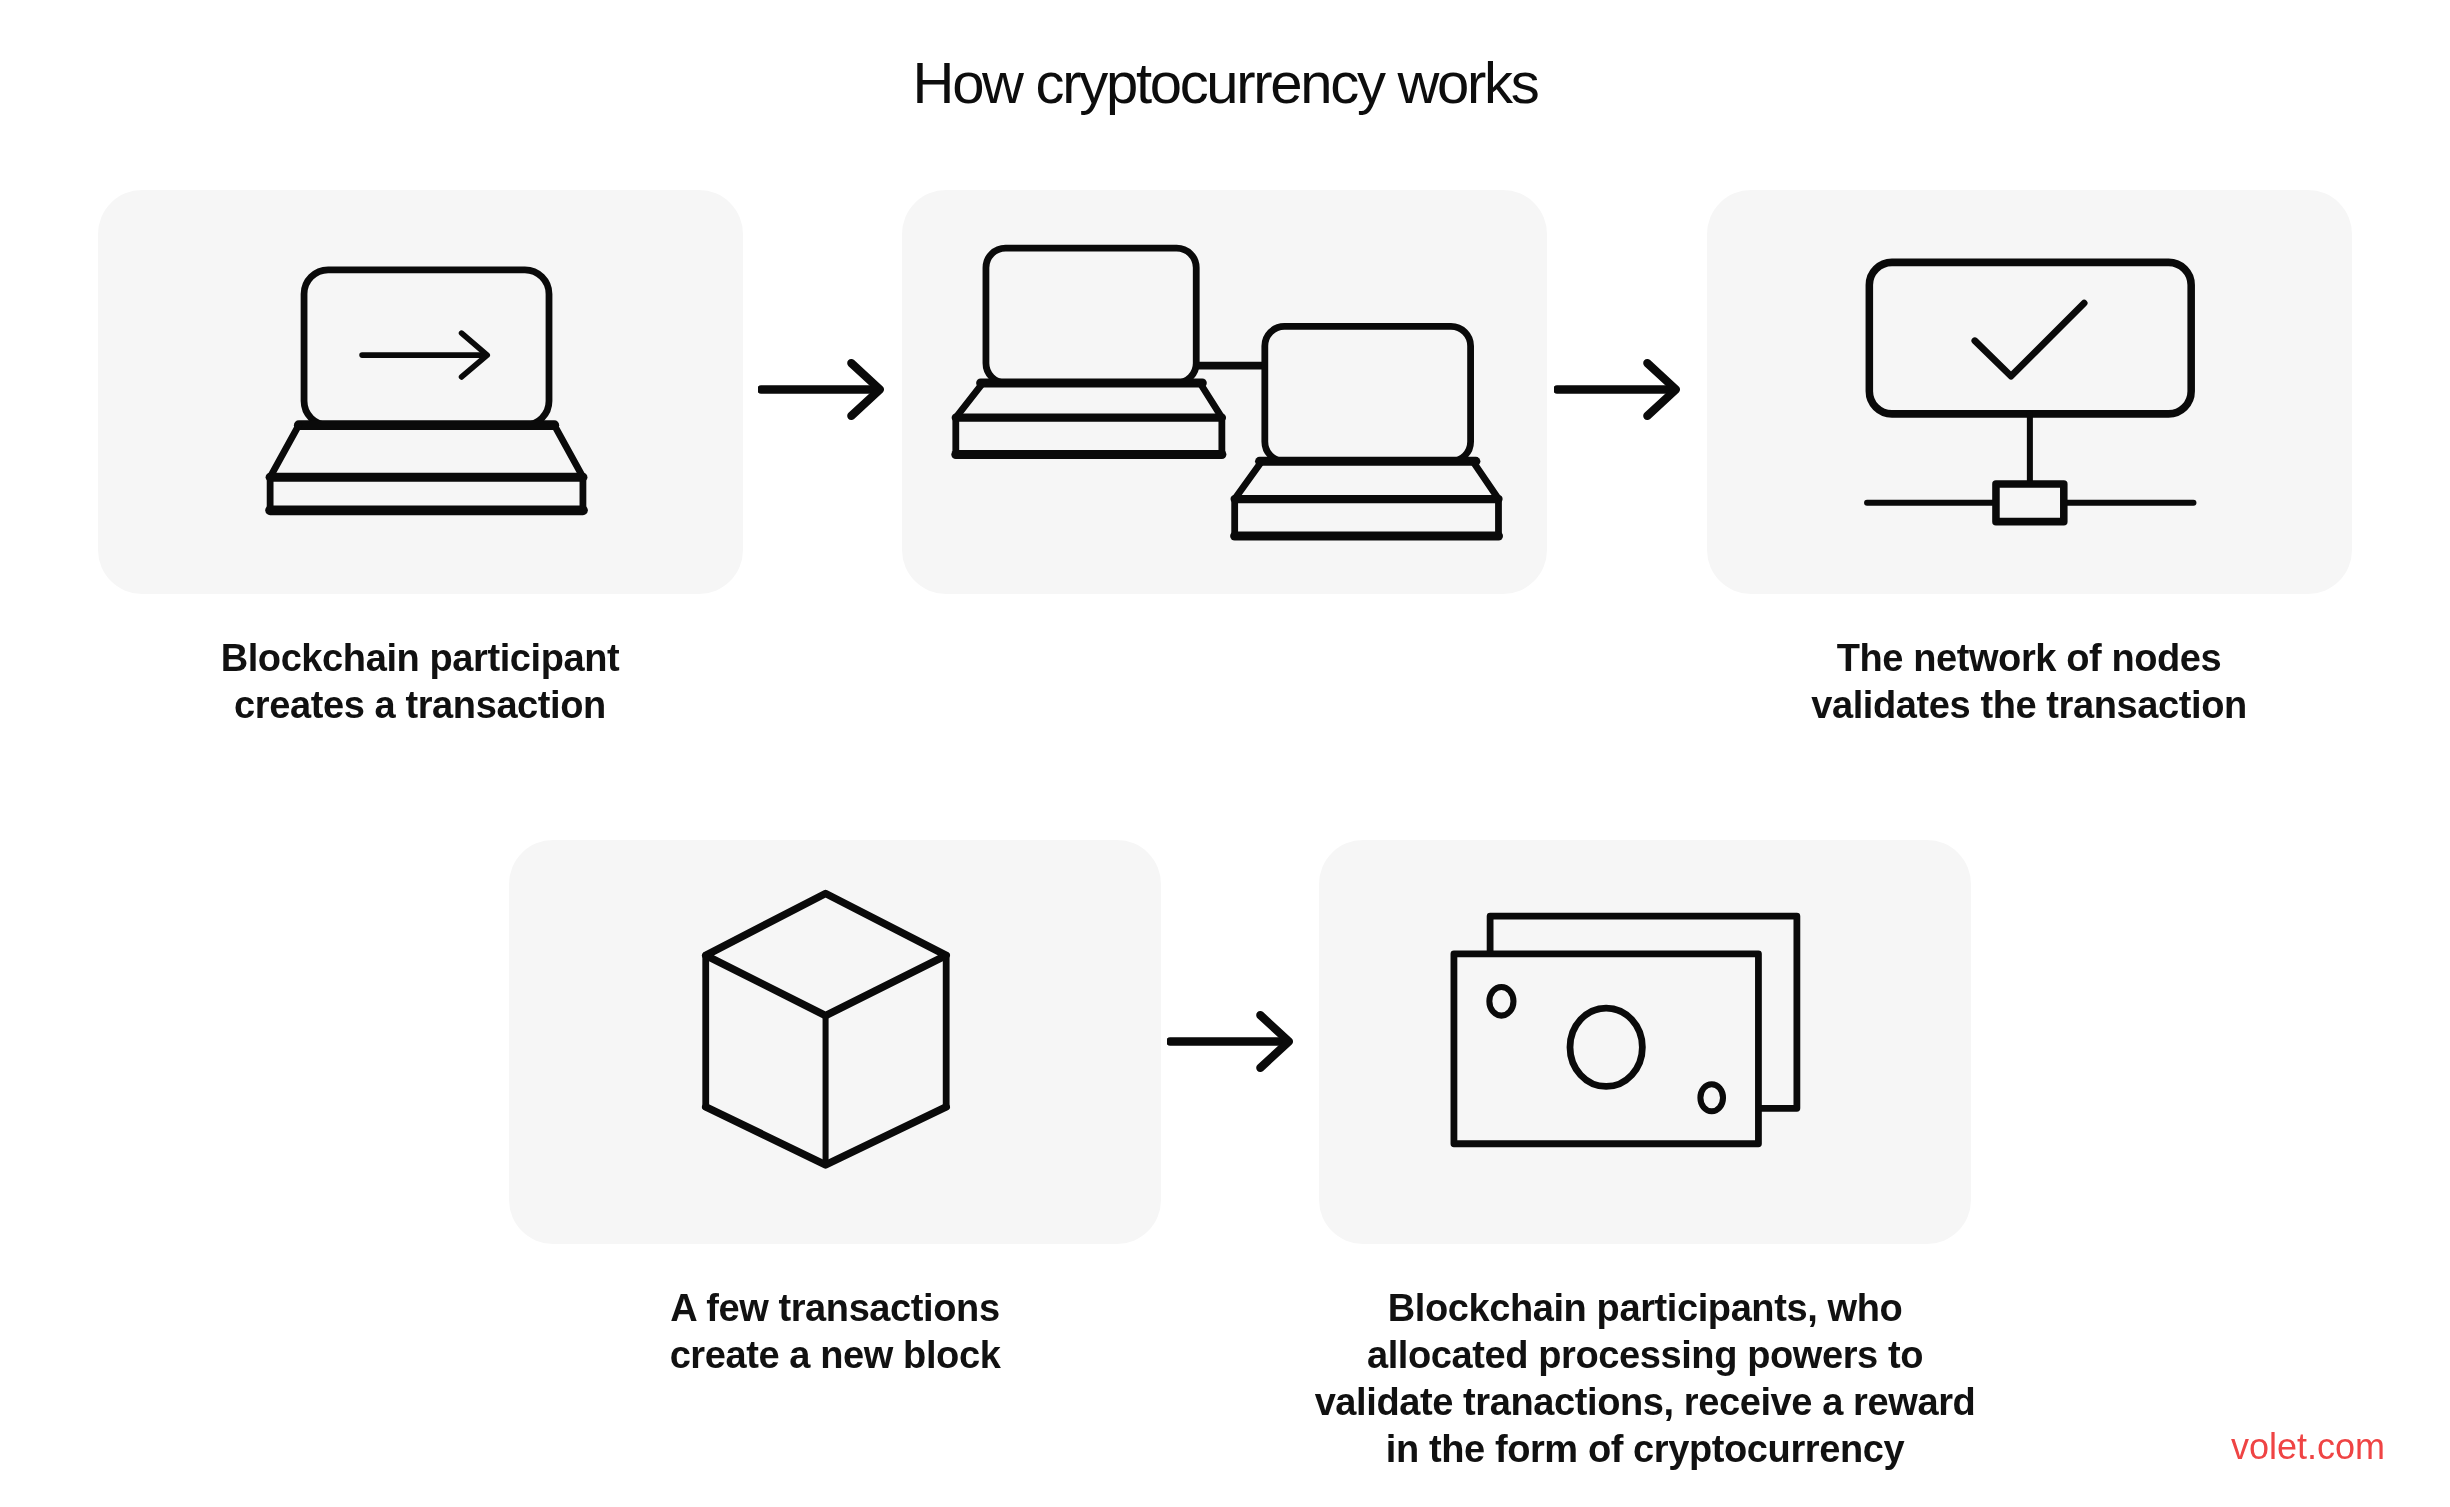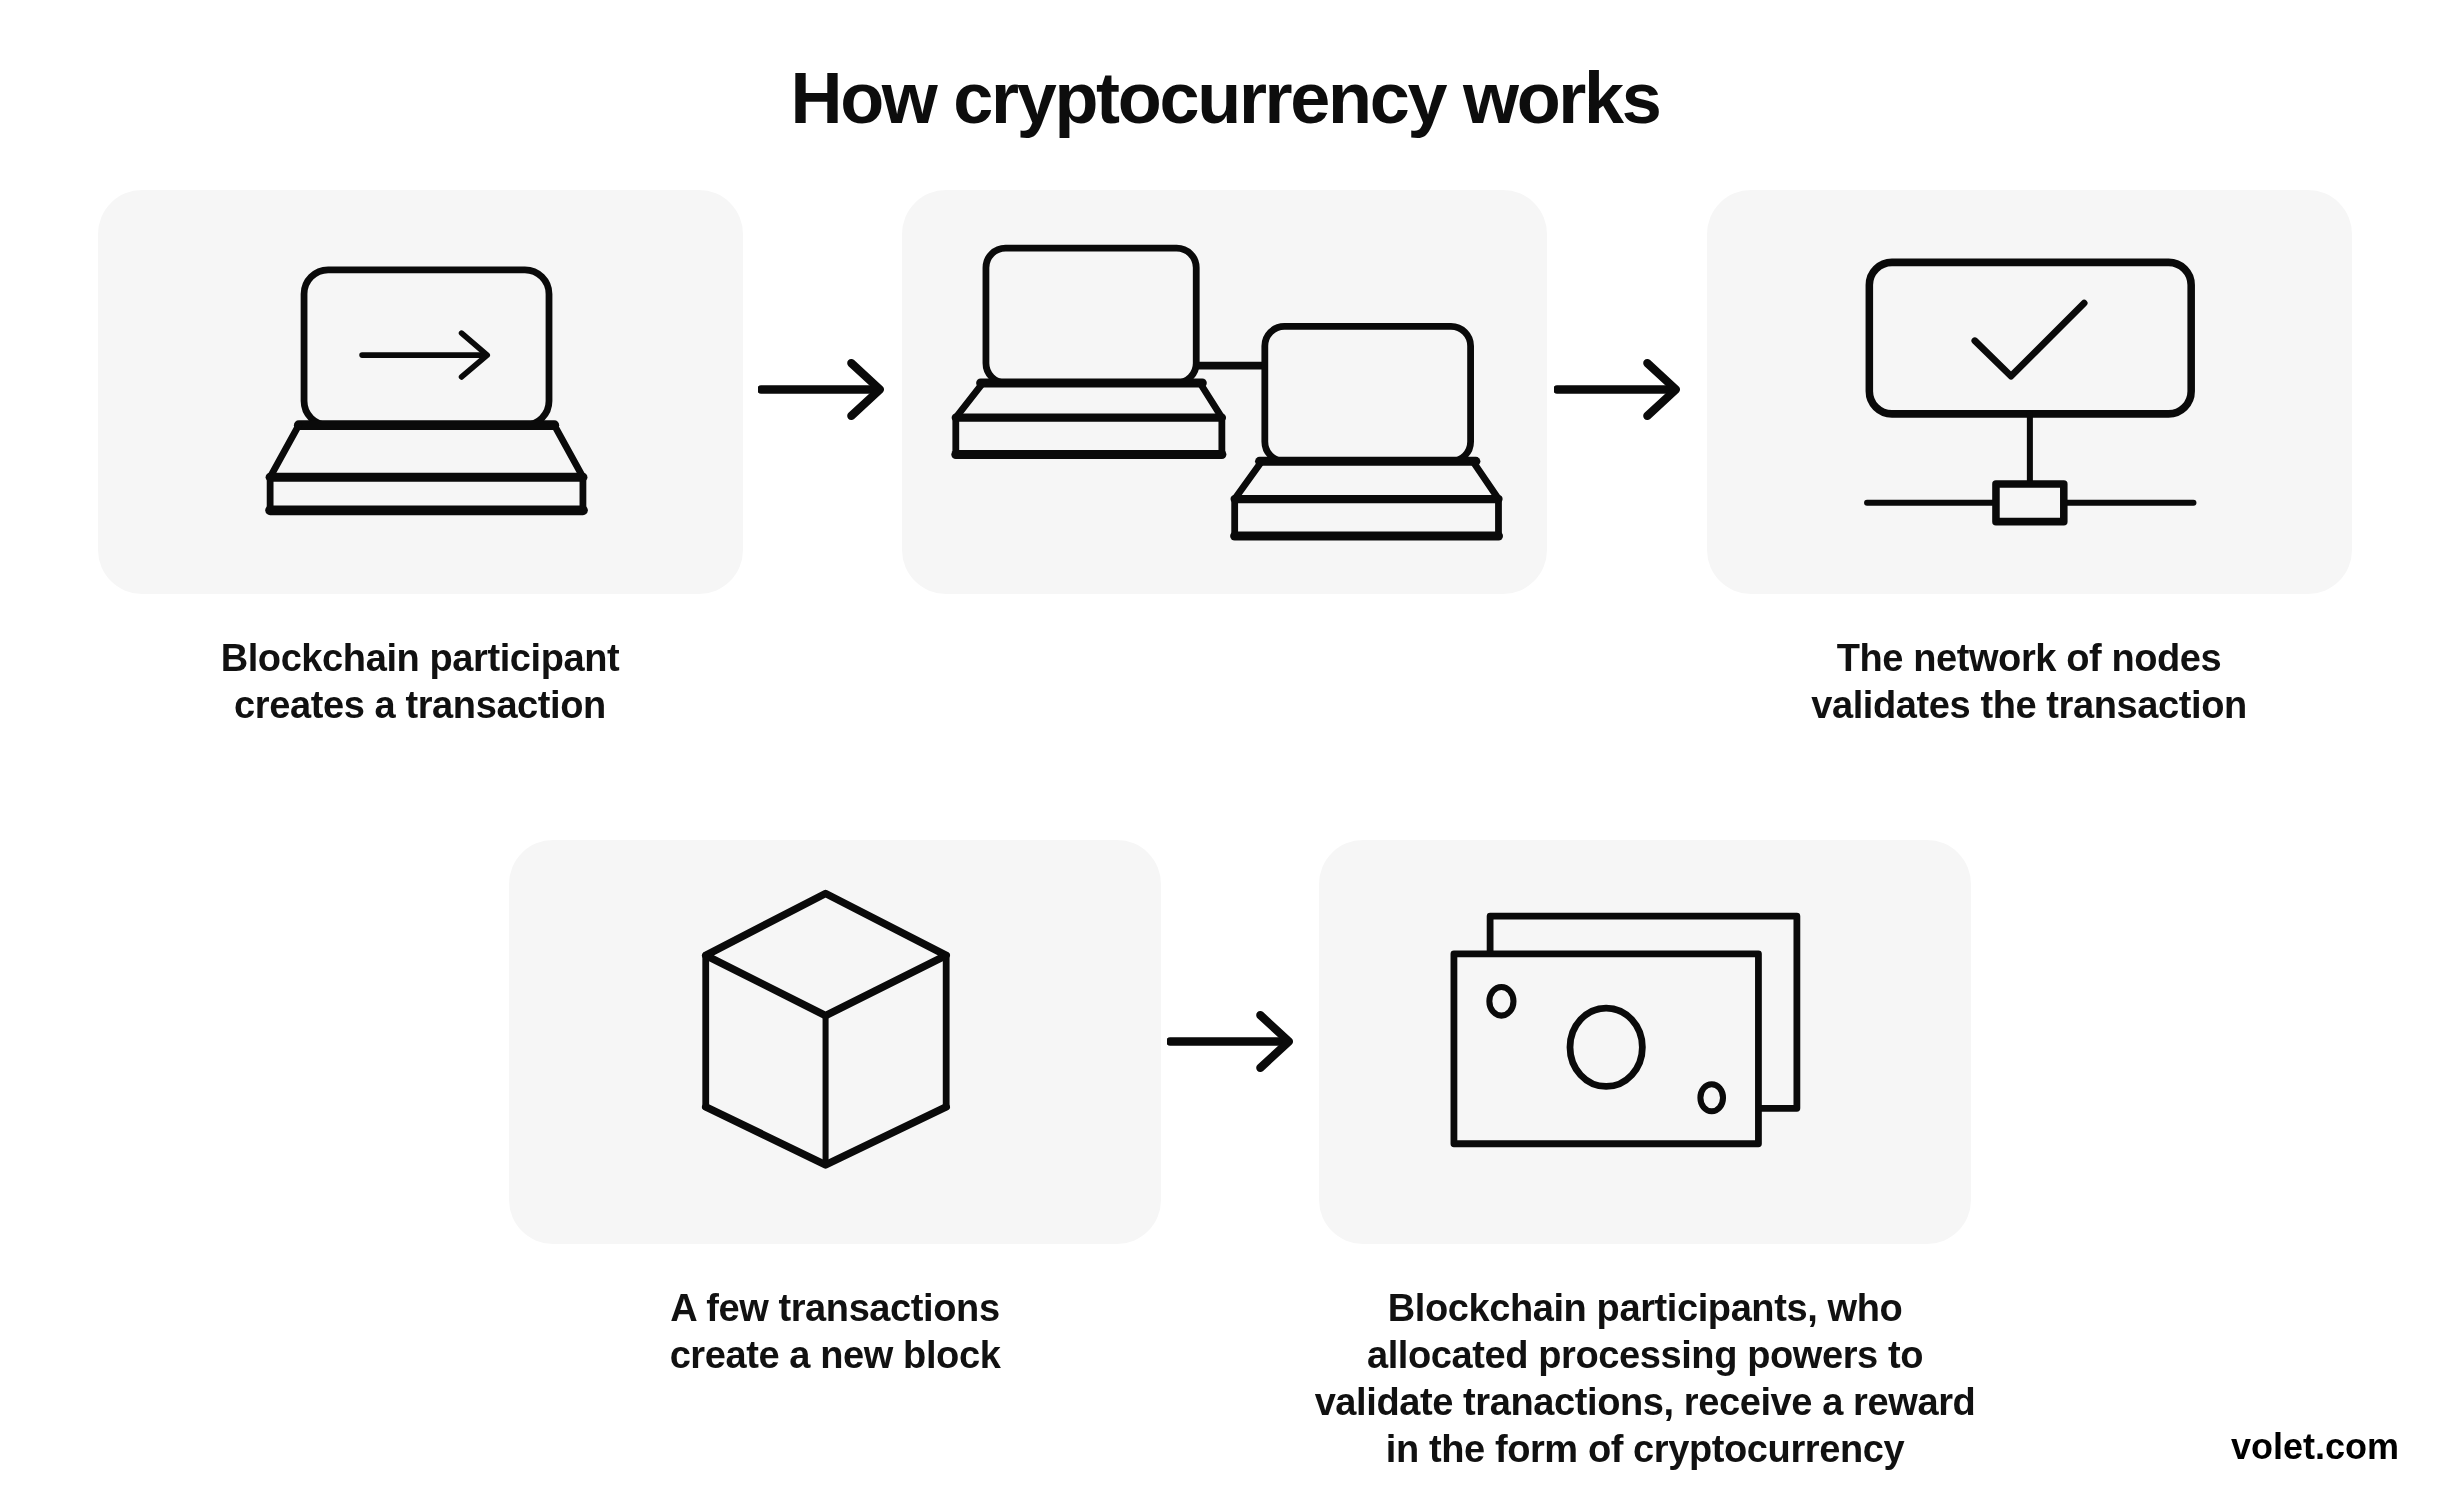--- a/index.html
+++ b/index.html
@@ -16,26 +16,25 @@
     width: 2450px;
     height: 1508px;
     background: #ffffff;
   }
   .title {
     position: absolute;
     left: 0;
     top: 33px;
     width: 2450px;
     text-align: center;
-    font-size: 72px;
+    font-size: 58px;
     line-height: 100px;
-    font-weight: 700;
+    font-weight: 400;
     letter-spacing: -2.3px;
     color: #0d0d0d;
-    margin-top: 15px;
   }
   .card {
     position: absolute;
     background: #f6f6f6;
     border-radius: 44px;
   }
   .card svg { position: absolute; left: 0; top: 0; }
   .card-1 { left: 98px;  top: 190px;  width: 645px; height: 404px; }
   .card-2 { left: 902px; top: 190px;  width: 645px; height: 404px; }
   .card-3 { left: 1707px; top: 190px;  width: 645px; height: 404px; }
@@ -59,23 +58,23 @@
   .caption-5 { left: 1155px; top: 1285px; }
   .flow-arrow { position: absolute; }
   .arrow-1 { left: 758px; top: 348px; }
   .arrow-2 { left: 1554px; top: 348px; }
   .arrow-3 { left: 1167px; top: 1000px; }
   .watermark {
     position: absolute;
     left: 2231px;
     top: 1426px;
     font-size: 36px;
-    font-weight: 700;
+    font-weight: 400;
     letter-spacing: 0px;
-    color: #000000;
+    color: #ef4444;
   }
 </style>
 </head>
 <body>
 
 <div class="stage">
 
   <div class="title">How cryptocurrency works</div>
 
   <div class="card card-1">

